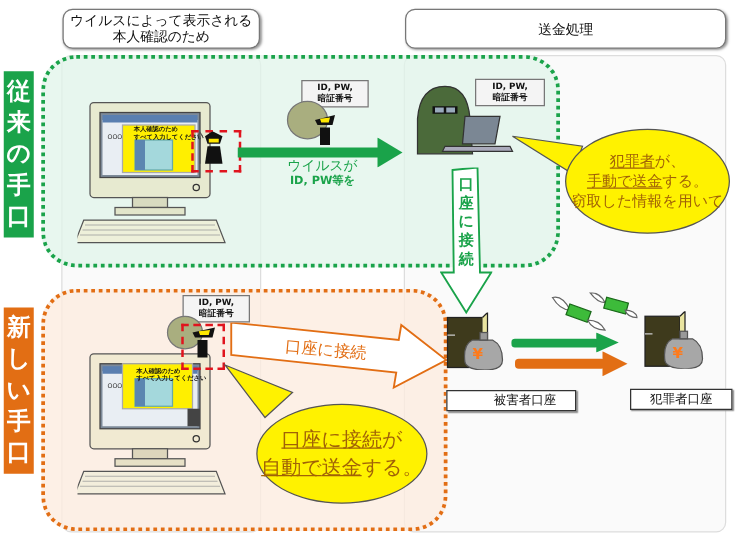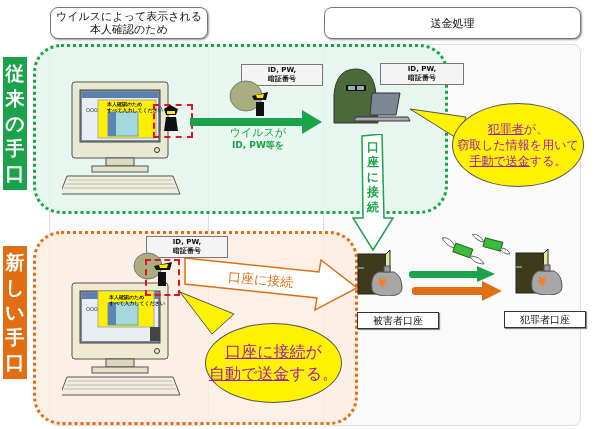--- a/index.html
+++ b/index.html
@@ -4,22 +4,22 @@
 <style>
   html,body{margin:0;padding:0;background:#fff;}
   body{width:600px;height:429px;position:relative;overflow:hidden;font-family:"DejaVu Sans",sans-serif;}
   .abs{position:absolute;}
   .hdr{position:absolute;border:1px solid #777;border-radius:8px;background:#fff;box-shadow:1px 1px 2px #999;text-align:center;font-size:11px;line-height:13px;color:#111;display:flex;align-items:center;justify-content:center;flex-direction:column;}
   .col{position:absolute;border:1px solid #ddd;border-radius:8px;background:#fafafa;}
   .old-zone{position:absolute;left:33px;top:44px;width:415px;height:170px;border:3px dotted #1aa34a;border-radius:28px;background:rgba(224,244,234,0.75);box-sizing:border-box;}
   .new-zone{position:absolute;left:33px;top:231px;width:325px;height:194px;border:3px dotted #e26e14;border-radius:28px;background:rgba(252,236,224,0.8);box-sizing:border-box;}
   .side-label{position:absolute;color:#fff;font-weight:bold;font-size:19px;text-align:center;width:24px;line-height:25px;padding:4px 0;}
   .side-label span{display:block;}
-  .scroll-tag{position:absolute;background:#f4f4f4;border:1px solid #777;font-size:7px;font-weight:bold;line-height:9px;text-align:center;padding:1px 18px;color:#111;}
-  .bubble{position:absolute;background:#fff200;border:1px solid #555;border-radius:50%;text-align:center;color:#a21caf;display:flex;flex-direction:column;justify-content:center;align-items:center;}
+  .scroll-tag{position:absolute;background:#f4f4f4;border:1px solid #777;font-size:7px;font-weight:bold;line-height:9px;text-align:center;padding:1px 4px;color:#111;}
+  .bubble{position:absolute;background:#fff200;border:1px solid #555;border-radius:50%;text-align:center;color:#a16207;display:flex;flex-direction:column;justify-content:center;align-items:center;}
   .u{text-decoration:underline;}
   .acct{position:absolute;border:1px solid #333;background:#fff;font-size:10px;text-align:center;line-height:15px;color:#111;box-shadow:1px 1px 1px #888;}
   .green-txt{color:#1aa34a;}
 </style>
 </head>
 <body>
 
 <div class="col" style="left:49px;top:44px;width:158px;height:380px;"></div>
 <div class="col" style="left:323px;top:44px;width:256px;height:380px;"></div>
 
@@ -110,22 +110,22 @@
   <rect x="27" y="21" width="7" height="4" fill="#9ab"></rect>
   <path d="M42 28 L70 28 L66 50 L40 50 Z" fill="#7b8794" stroke="#333"></path>
   <path d="M26 52 L78 52 L80 56 L24 56 Z" fill="#aab" stroke="#333"></path>
 </svg>
 
 <svg class="abs" style="left:408px;top:105px;" width="60" height="40" viewBox="0 0 60 40">
   <path d="M2 4 L58 12 L50 34 Z" fill="#fff200" stroke="#555"></path>
 </svg>
 <div class="bubble" style="left:452px;top:103px;width:130px;height:82px;font-size:12px;line-height:16px;">
   <div><span class="u">犯罪者</span><span>が、</span></div>
+  <div><span class="u">手動で</span><span class="u">送金</span><span>する。</span></div>
   <div>窃取した情報を用いて</div>
-  <div><span class="u">手動で</span><span class="u">送金</span><span>する。</span></div>
 </div>
 
 <svg class="abs" style="left:352px;top:134px;" width="42" height="118" viewBox="0 0 42 118">
   <path d="M10 2 L30 0 L32 84 L41 84 L21 116 L1 84 L11 84 Z" fill="#fff" stroke="#1aa34a" stroke-width="1.5"></path>
 </svg>
 <div class="abs green-txt" style="left:364px;top:140px;width:18px;text-align:center;font-size:12px;line-height:15px;font-weight:bold;">
   <div>口</div>
   <div>座</div>
   <div>に</div>
   <div>接</div>
@@ -179,21 +179,21 @@
 </div>
 
 <svg class="abs" style="left:356px;top:250px;" width="50" height="46" viewBox="0 0 50 46">
   <rect x="2" y="4" width="28" height="40" fill="#3e3a1c" stroke="#222"></rect>
   <path d="M30 4 L34 0 L34 40 L30 44" fill="#e9e4a0" stroke="#222"></path>
   <path d="M2 18 L8 18" stroke="#ccc"></path>
   <path d="M22 22 Q14 26 16 40 Q18 46 32 46 Q46 46 46 38 Q46 26 38 22 Z" fill="#a7a7a7" stroke="#555"></path>
   <rect x="28" y="16" width="6" height="6" fill="#999" stroke="#555"></rect>
 </svg>
 <div class="abs" style="left:378px;top:276px;font-size:12px;font-weight:bold;color:#ff7a1a;">¥</div>
-<div class="acct" style="left:357px;top:312px;width:80px;">被害者口座</div>
+<div class="acct" style="left:357px;top:312px;width:80px;padding-left:22px;">被害者口座</div>
 
 <svg class="abs" style="left:409px;top:266px;" width="88" height="16" viewBox="0 0 88 16">
   <rect x="0" y="5" width="70" height="7" rx="3" fill="#1aa34a"></rect>
   <path d="M68 0 L86 8 L68 16 Z" fill="#1aa34a"></path>
 </svg>
 <svg class="abs" style="left:412px;top:281px;" width="92" height="20" viewBox="0 0 92 20">
   <rect x="0" y="6" width="72" height="8" rx="3" fill="#e26e14"></rect>
   <path d="M70 0 L90 10 L70 20 Z" fill="#e26e14"></path>
 </svg>
 

